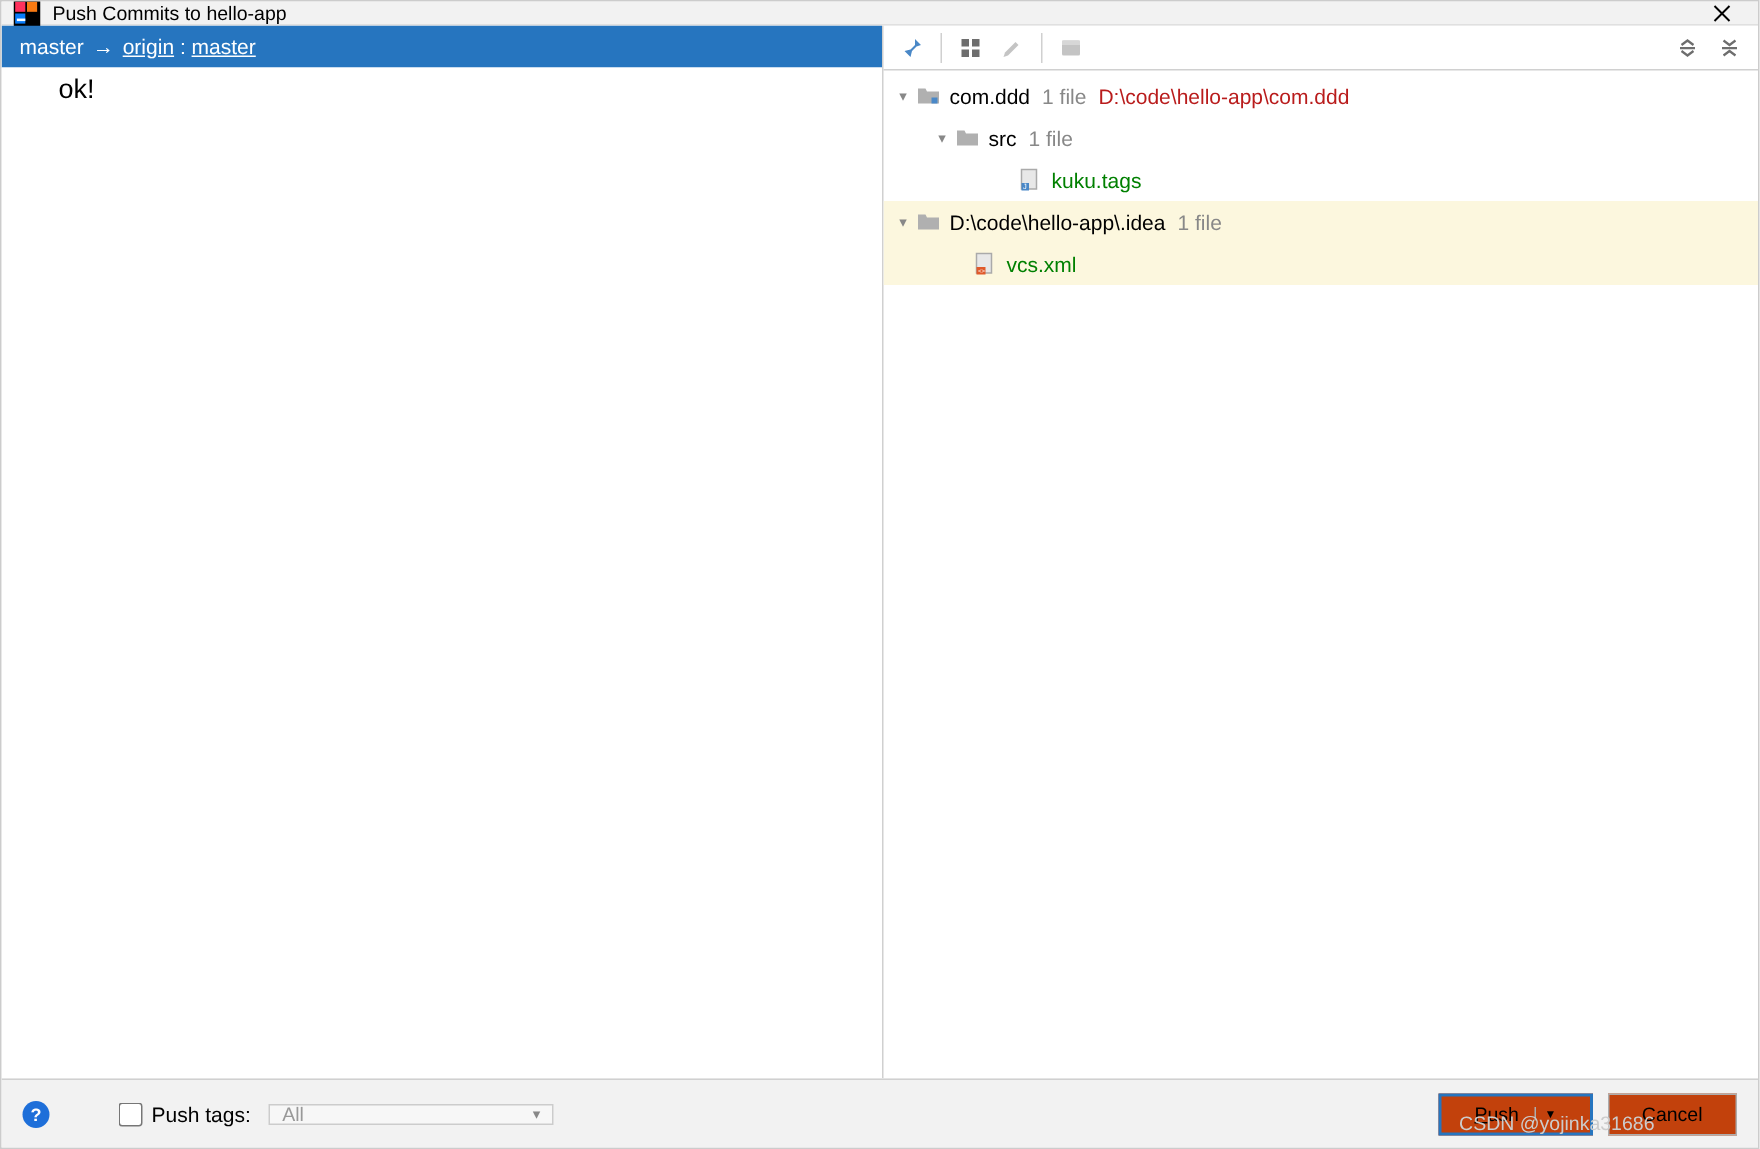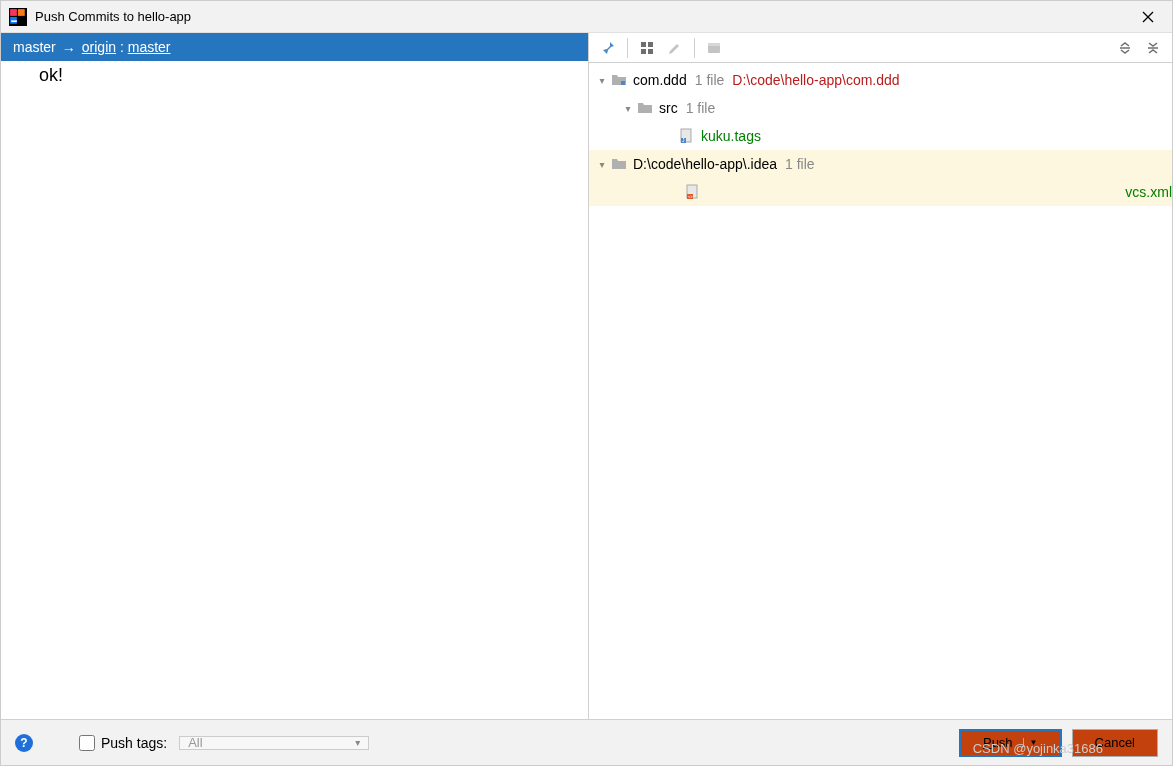--- a/index.html
+++ b/index.html
@@ -1,19 +1,19 @@
 <!DOCTYPE html>
 <html><head>
 <meta charset="utf-8">
 <style>
 * { box-sizing: border-box; margin: 0; padding: 0; font-family: "Segoe UI", Arial, sans-serif; }
 body { width: 1173px; height: 766px; background: #fff; display: flex; flex-direction: column; overflow: hidden; border: 1px solid #ccc; }
 
 
-.title-bar { height: 32px; background: #f2f2f2; display: flex; align-items: center; padding: 0 8px; border-bottom: 1px solid #e0e0e0; }
+.title-bar { height: 16px; background: #f2f2f2; display: flex; align-items: center; padding: 0 8px; border-bottom: 1px solid #e0e0e0; }
 .app-icon { width: 18px; height: 18px; margin-right: 8px; }
 .title-text { font-size: 13px; color: #000; }
 .close-btn { margin-left: auto; width: 32px; height: 32px; display: flex; align-items: center; justify-content: center; cursor: pointer; }
 
 
 .main { flex: 1; display: flex; overflow: hidden; }
 .left-panel { width: 588px; display: flex; flex-direction: column; border-right: 1px solid #d0d0d0; }
 .branch-header { background: #2675bf; color: #fff; height: 28px; display: flex; align-items: center; padding: 0 12px; font-size: 14px; }
 .branch-header a { color: #fff; text-decoration: underline; }
 .arrow { margin: 0 6px; }
@@ -30,21 +30,21 @@
 .tree-row { height: 28px; display: flex; align-items: center; font-size: 14px; padding-left: 4px; cursor: pointer; }
 .tree-row.highlighted { background: #fcf7de; }
 .chev { width: 18px; display: flex; justify-content: center; color: #888; font-size: 10px; }
 .folder-icon { width: 16px; height: 16px; margin-right: 6px; }
 .file-icon { width: 16px; height: 16px; margin-right: 6px; }
 .folder-name { color: #000; }
 .file-name { color: #008000; }
 .file-count { color: #888; margin-left: 8px; }
 .file-path { color: #b91c1c; margin-left: 8px; }
 .indent-1 { padding-left: 30px; }
-.indent-2 { padding-left: 96px; justify-content: space-between; }
+.indent-2 { padding-left: 60px; }
 .indent-3 { padding-left: 90px; }
 
 
 .bottom-bar { height: 46px; border-top: 1px solid #d0d0d0; display: flex; align-items: center; padding: 0 14px; background: #f2f2f2; }
 .help-icon { width: 18px; height: 18px; background: #1e6fd9; border-radius: 50%; color: #fff; display: flex; align-items: center; justify-content: center; font-size: 12px; font-weight: bold; cursor: pointer; margin-right: 46px; }
 .checkbox-wrap { display: flex; gap: 6px; font-size: 14px; }
 .checkbox-wrap input { width: 16px; height: 16px; }
 .combo { margin-left: 12px; height: 14px; width: 190px; border: 1px solid #ccc; background: #f7f7f7; display: flex; align-items: center; padding: 0 8px; color: #999; font-size: 13px; justify-content: space-between; }
 .combo-arrow { font-size: 10px; color: #888; }
 .btn-spacer { flex: 1; }

